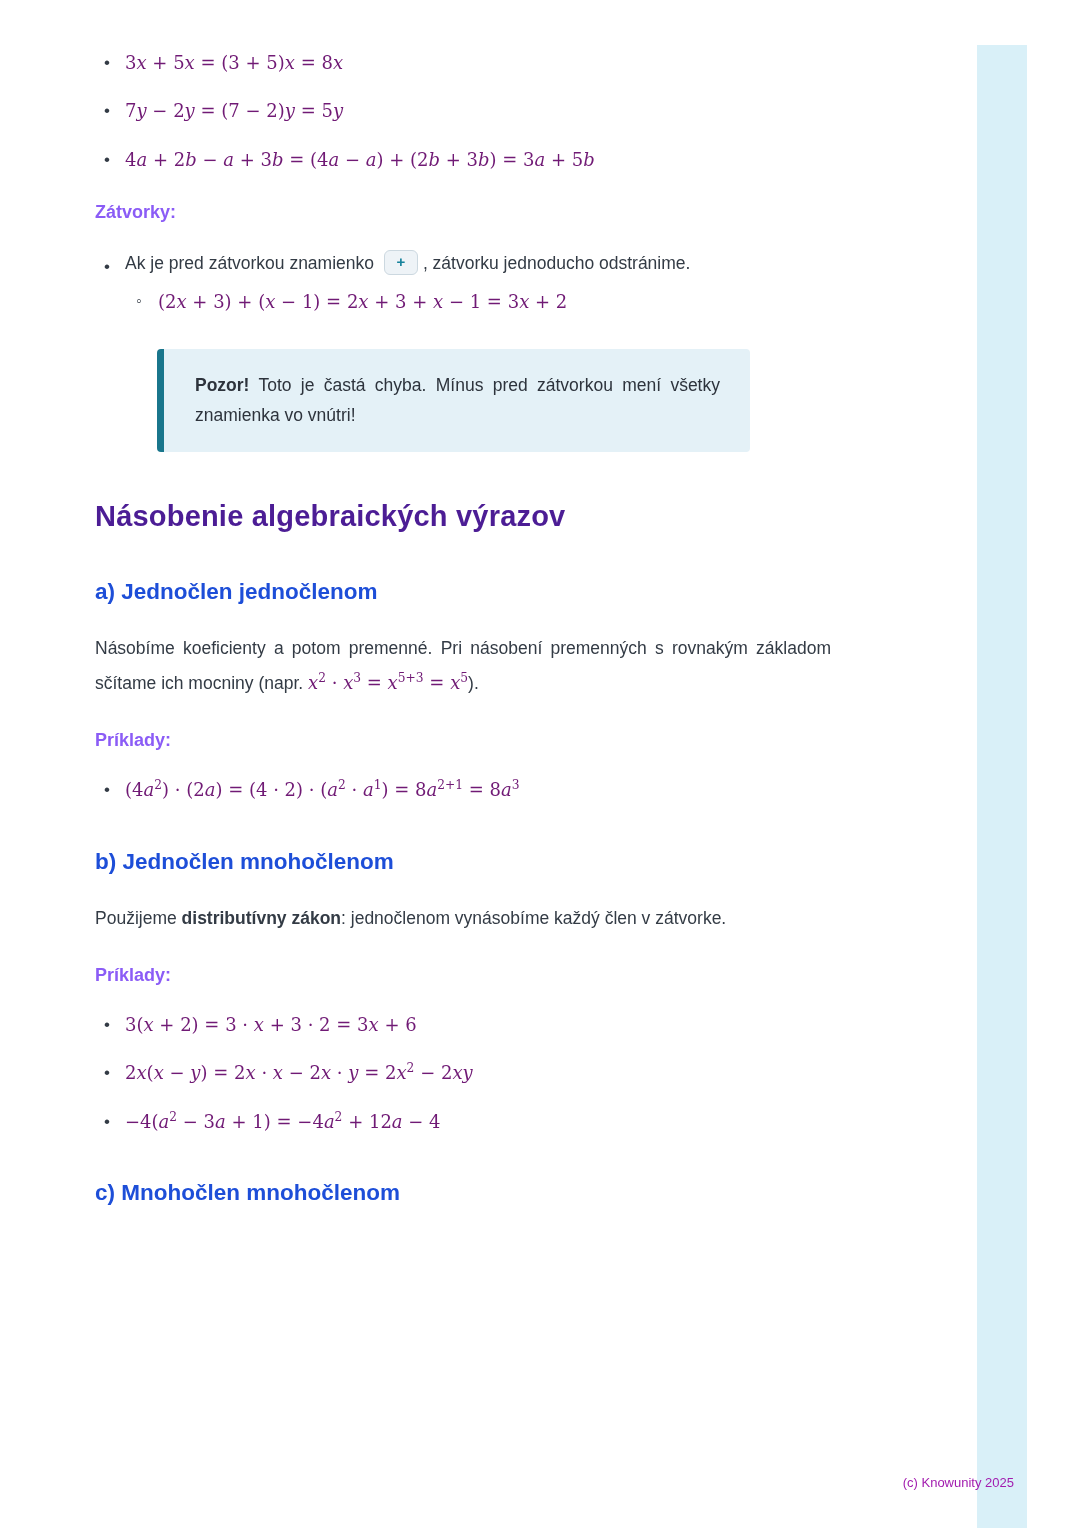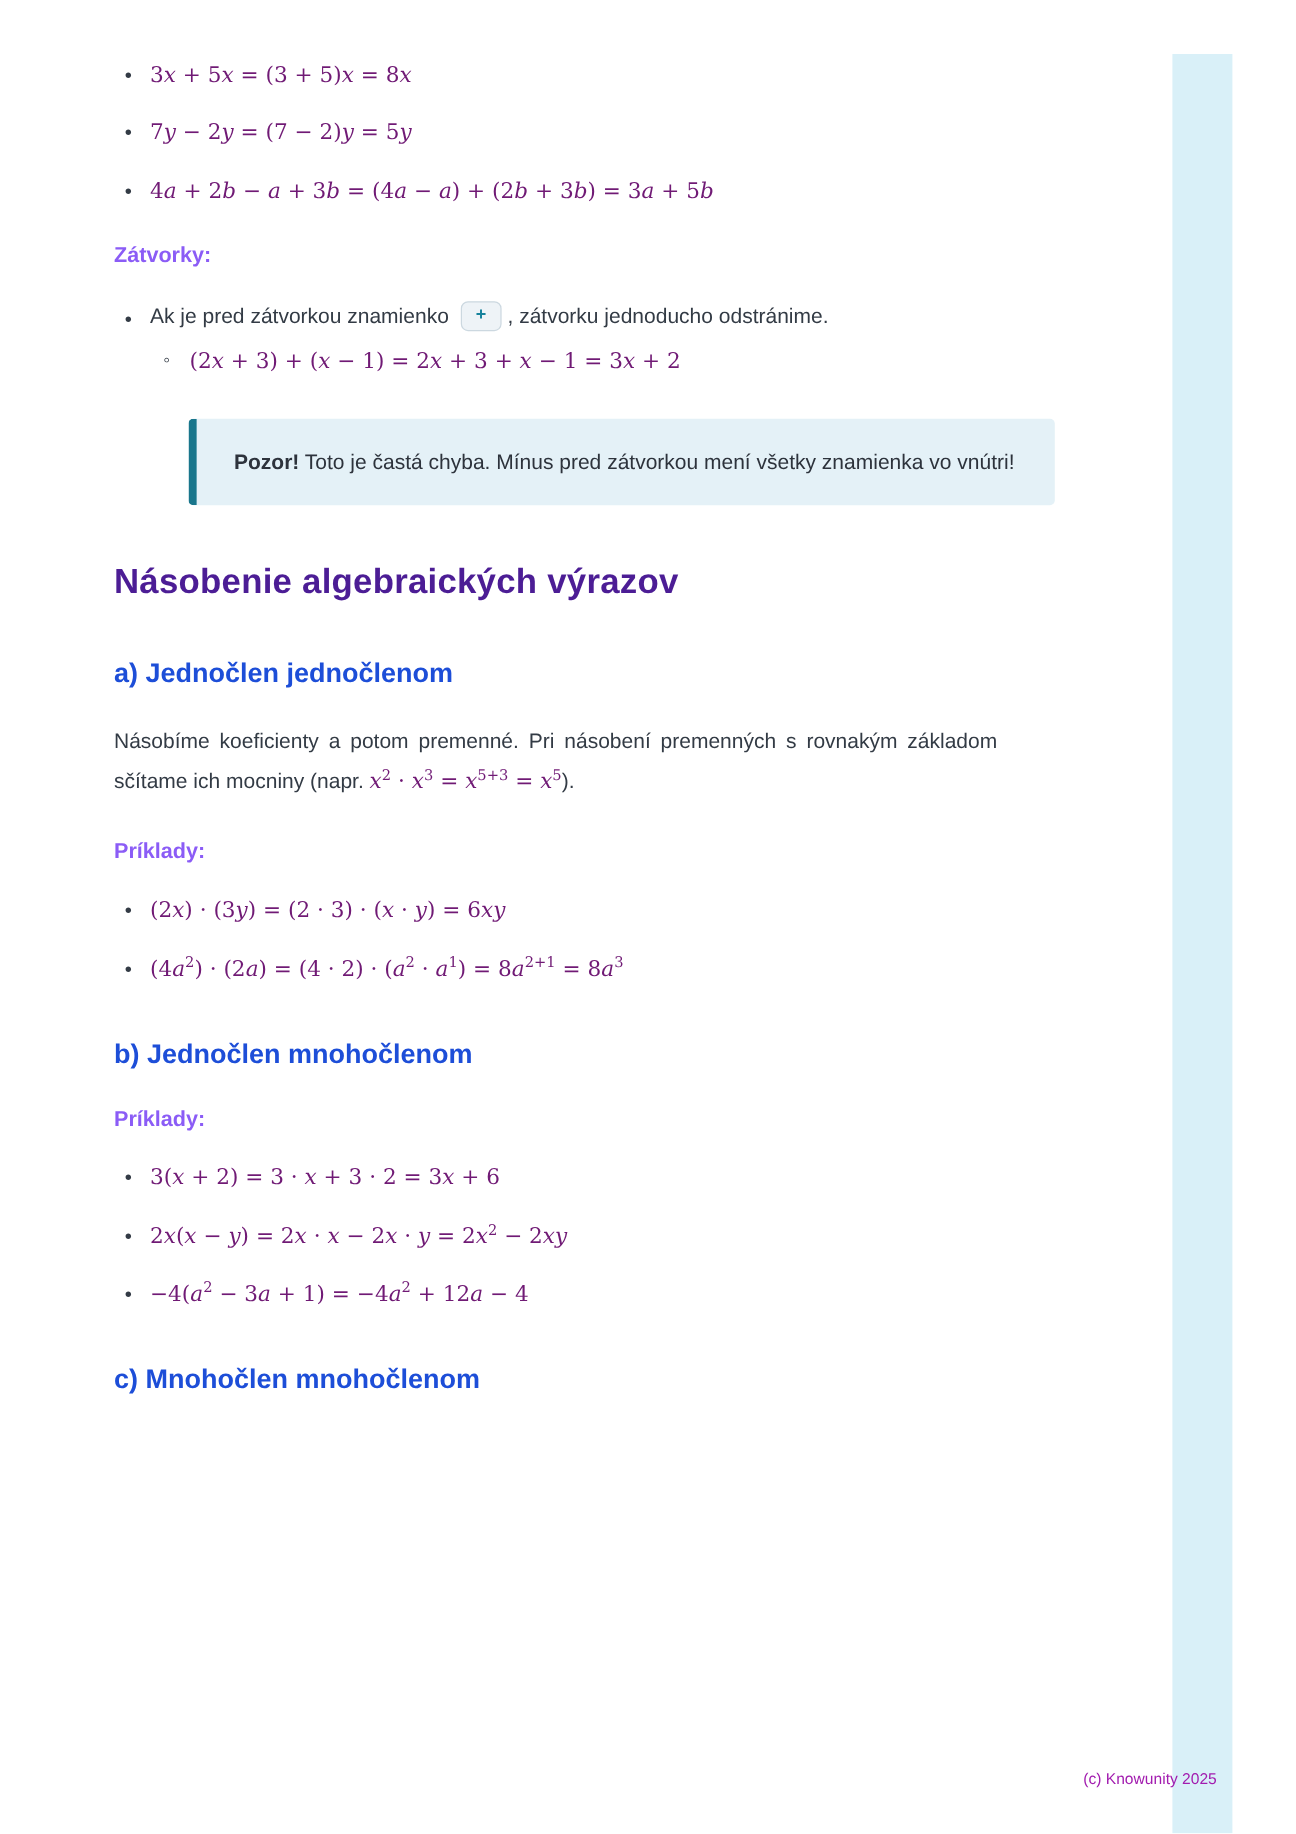--- a/index.html
+++ b/index.html
@@ -25,21 +25,21 @@
   ul.rule-list>li{position:relative;margin-bottom:24px;font-size:17.5px;line-height:1.85;color:#333b45;}
   ul.rule-list>li::before{content:"•";position:absolute;left:-21px;top:4px;font-size:17px;}
   ul.sub-list{list-style:none;margin:8px 0 0;padding:0 0 0 33px;}
   ul.sub-list>li{position:relative;line-height:1.5;}
   ul.sub-list>li::before{content:"◦";position:absolute;left:-22px;top:1px;font-size:16px;color:#333b45;}
 
   .badge{display:inline-block;min-width:12px;text-align:center;margin:0 5px;padding:3px 10px 5px;
          border-radius:6px;background:#eef3f7;border:1px solid #ccd8e0;color:#16829c;
          font-weight:700;font-size:15px;line-height:1;vertical-align:2px;}
 
-  .callout{box-sizing:border-box;margin:34px 0 0 62px;width:722px;background:#e4f1f7;
+  .callout{box-sizing:border-box;margin:34px 0 0 62px;width:593px;background:#e4f1f7;
            border-left:7px solid #19768c;border-radius:4px;padding:21px 30px 21px 31px;
            font-size:17.5px;line-height:1.75;text-align:justify;color:#2d333c;}
   .callout b{font-weight:700;}
 
   h1.section-title{margin:48px 0 0;font-size:29px;font-weight:700;color:#4c1d95;letter-spacing:.2px;}
   h2.sub-heading{margin:46px 0 0;font-size:22.5px;font-weight:700;color:#1d4ed8;}
 
   p.body-par{margin:26px 0 0;font-size:17.5px;line-height:1.95;text-align:justify;color:#333b45;}
   p.body-par b{font-weight:700;}
 
@@ -76,25 +76,25 @@
       <b>Pozor!</b><span> Toto je častá chyba. Mínus pred zátvorkou mení všetky znamienka vo vnútri!</span>
     </div>
 
     <h1 class="section-title">Násobenie algebraických výrazov</h1>
 
     <h2 class="sub-heading">a) Jednočlen jednočlenom</h2>
     <p class="body-par"><span>Násobíme koeficienty a potom premenné. Pri násobení premenných s rovnakým základom sčítame ich mocniny (napr. </span><span class="math"><i>x</i><sup>2</sup> · <i>x</i><sup>3</sup> = <i>x</i><sup>5+3</sup> = <i>x</i><sup>5</sup></span><span>).</span></p>
 
     <p class="bold-label">Príklady:</p>
     <ul class="math-list examples">
-      <li><span class="math">(2<i>x</i>) · (3<i>y</i>) = (2 · 3) · (<i>x</i> · <i>y</i>) = 6<i>x</i><i>y</i></span></li>
       <li><span class="math">(4<i>a</i><sup>2</sup>) · (2<i>a</i>) = (4 · 2) · (<i>a</i><sup>2</sup> · <i>a</i><sup>1</sup>) = 8<i>a</i><sup>2+1</sup> = 8<i>a</i><sup>3</sup></span></li>
     </ul>
 
     <h2 class="sub-heading">b) Jednočlen mnohočlenom</h2>
+    <p class="body-par"><span>Použijeme </span><b>distributívny zákon</b><span>: jednočlenom vynásobíme každý člen v zátvorke.</span></p>
 
     <p class="bold-label">Príklady:</p>
     <ul class="math-list examples">
       <li><span class="math">3(<i>x</i> + 2) = 3 · <i>x</i> + 3 · 2 = 3<i>x</i> + 6</span></li>
       <li><span class="math">2<i>x</i>(<i>x</i> − <i>y</i>) = 2<i>x</i> · <i>x</i> − 2<i>x</i> · <i>y</i> = 2<i>x</i><sup>2</sup> − 2<i>x</i><i>y</i></span></li>
       <li><span class="math">−4(<i>a</i><sup>2</sup> − 3<i>a</i> + 1) = −4<i>a</i><sup>2</sup> + 12<i>a</i> − 4</span></li>
     </ul>
 
     <h2 class="sub-heading">c) Mnohočlen mnohočlenom</h2>
 

